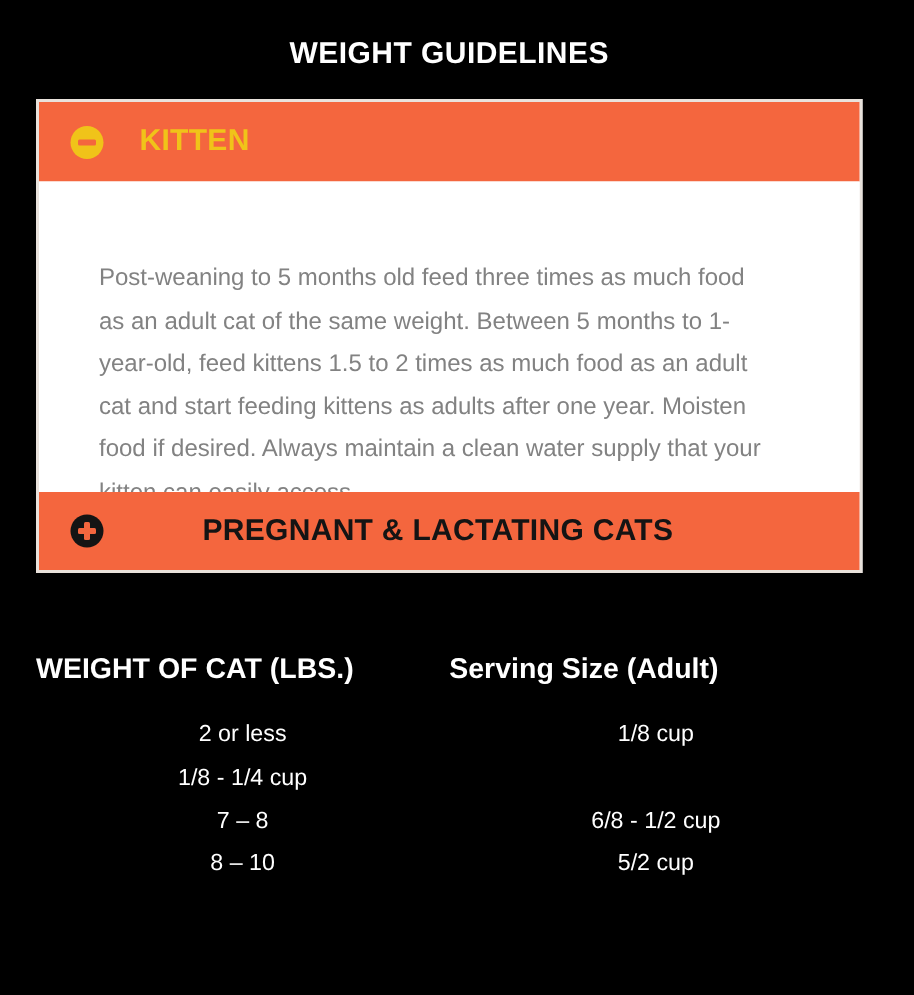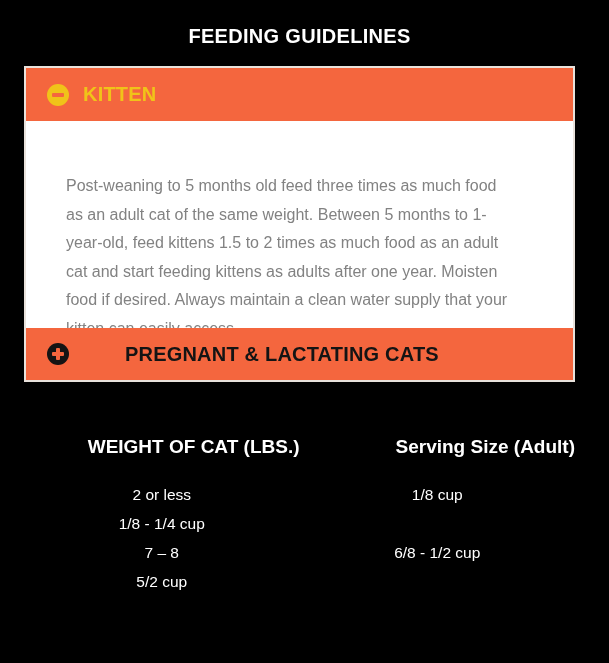--- a/index.html
+++ b/index.html
@@ -35,21 +35,21 @@
   .accordion {
     margin-top: 19px;
     border: 2px solid var(--border-light);
     background: #ffffff;
   }
   .acc-header {
     background: var(--accent-orange);
     display: flex;
     align-items: center;
     padding: 0 20px 0 21px;
-    gap: 14px;
+    gap: 24px;
     cursor: pointer;
   }
   .acc-header.expanded { height: 53px; }
   .acc-header.collapsed { height: 52px; }
   .acc-label {
     font-size: 20px;
     font-weight: bold;
     letter-spacing: 0.2px;
     white-space: nowrap;
   }
@@ -99,43 +99,42 @@
   }
 
   .feeding-table { margin-top: 53px; }
   .t-head {
     display: flex;
     line-height: 24px;
     margin-bottom: 22px;
   }
   .t-head .cell {
     width: 50%;
-    text-align: right;
+    text-align: left;
     color: #ffffff;
     font-weight: bold;
     font-size: 19px;
   }
   .t-row {
     display: flex;
     height: 28.8px;
-    align-items: center;
   }
   .t-row .cell {
     width: 50%;
     text-align: center;
     color: #ffffff;
     font-size: 15.5px;
   }
 </style>
 </head>
 <body>
 
 <div class="wrap">
 
-  <h1 class="page-title">FEEDING GUIDELINES</h1>
+  <h1 class="page-title">WEIGHT GUIDELINES</h1>
 
   <div class="accordion">
 
     <div class="acc-header expanded">
       <span class="icon-circle minus-circle"></span>
       <span class="acc-label">KITTEN</span>
     </div>
 
     <div class="acc-panel">
       <p>Post-weaning to 5 months old feed three times as much food as an adult cat of the same weight. Between 5 months to 1-year-old, feed kittens 1.5 to 2 times as much food as an adult cat and start feeding kittens as adults after one year. Moisten food if desired. Always maintain a clean water supply that your kitten can easily access.</p>
@@ -160,18 +159,19 @@
       <div class="cell">1/8 cup</div>
     </div>
     <div class="t-row">
       <div class="cell">1/8 - 1/4 cup</div>
     </div>
     <div class="t-row">
       <div class="cell">7 – 8</div>
       <div class="cell">6/8 - 1/2 cup</div>
     </div>
     <div class="t-row">
+      <div class="cell">8 – 10</div>
       <div class="cell">5/2 cup</div>
     </div>
 
   </div>
 
 </div>
 
 </body></html>

